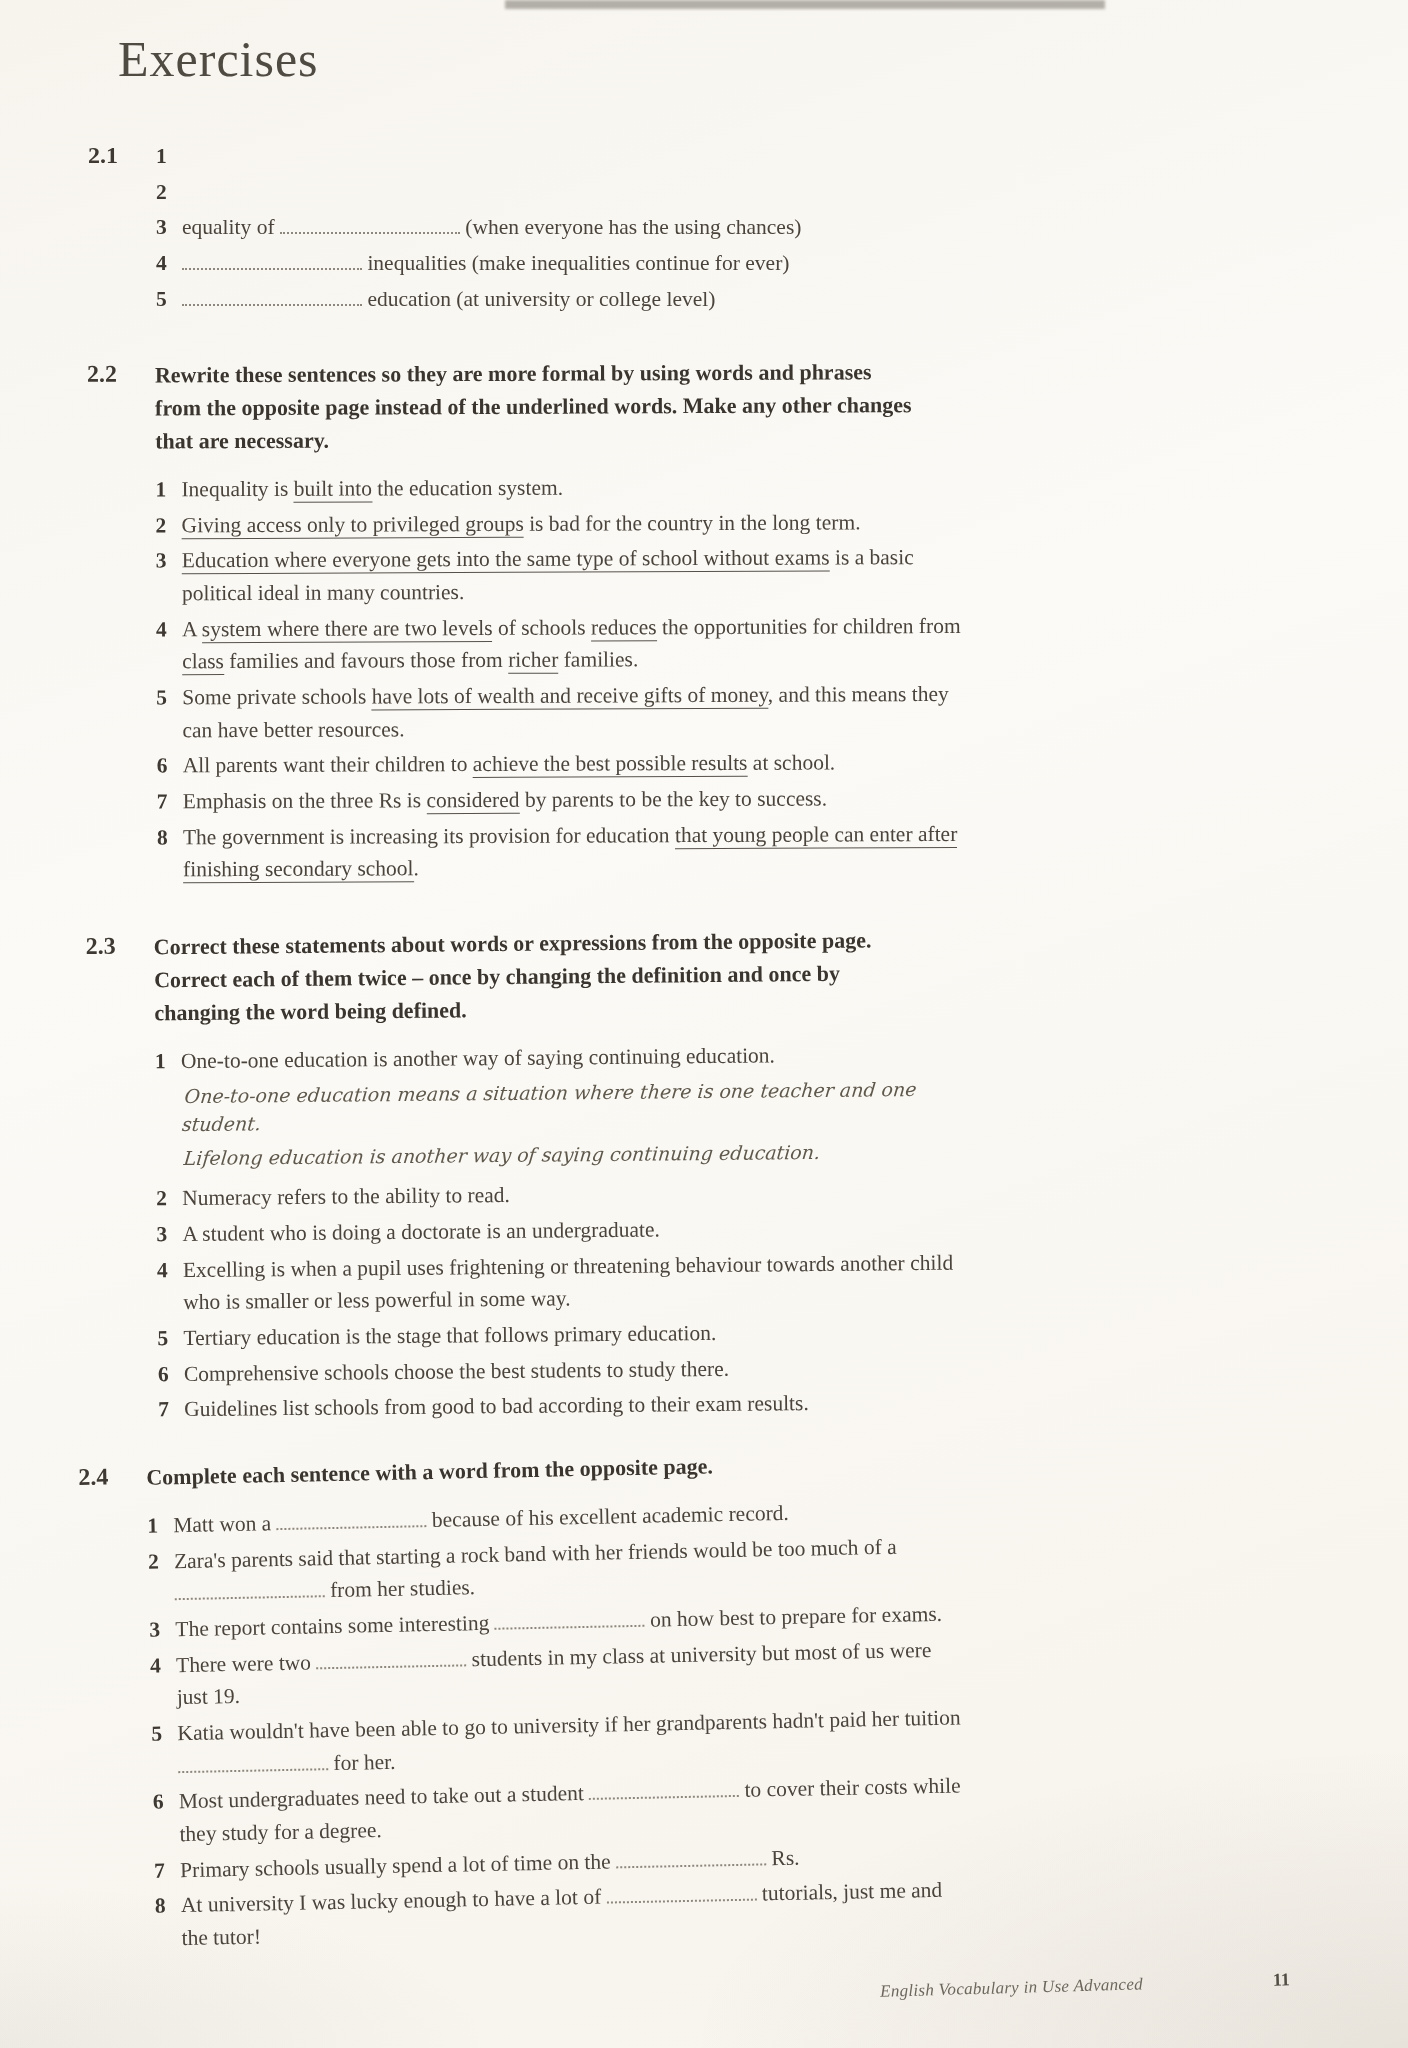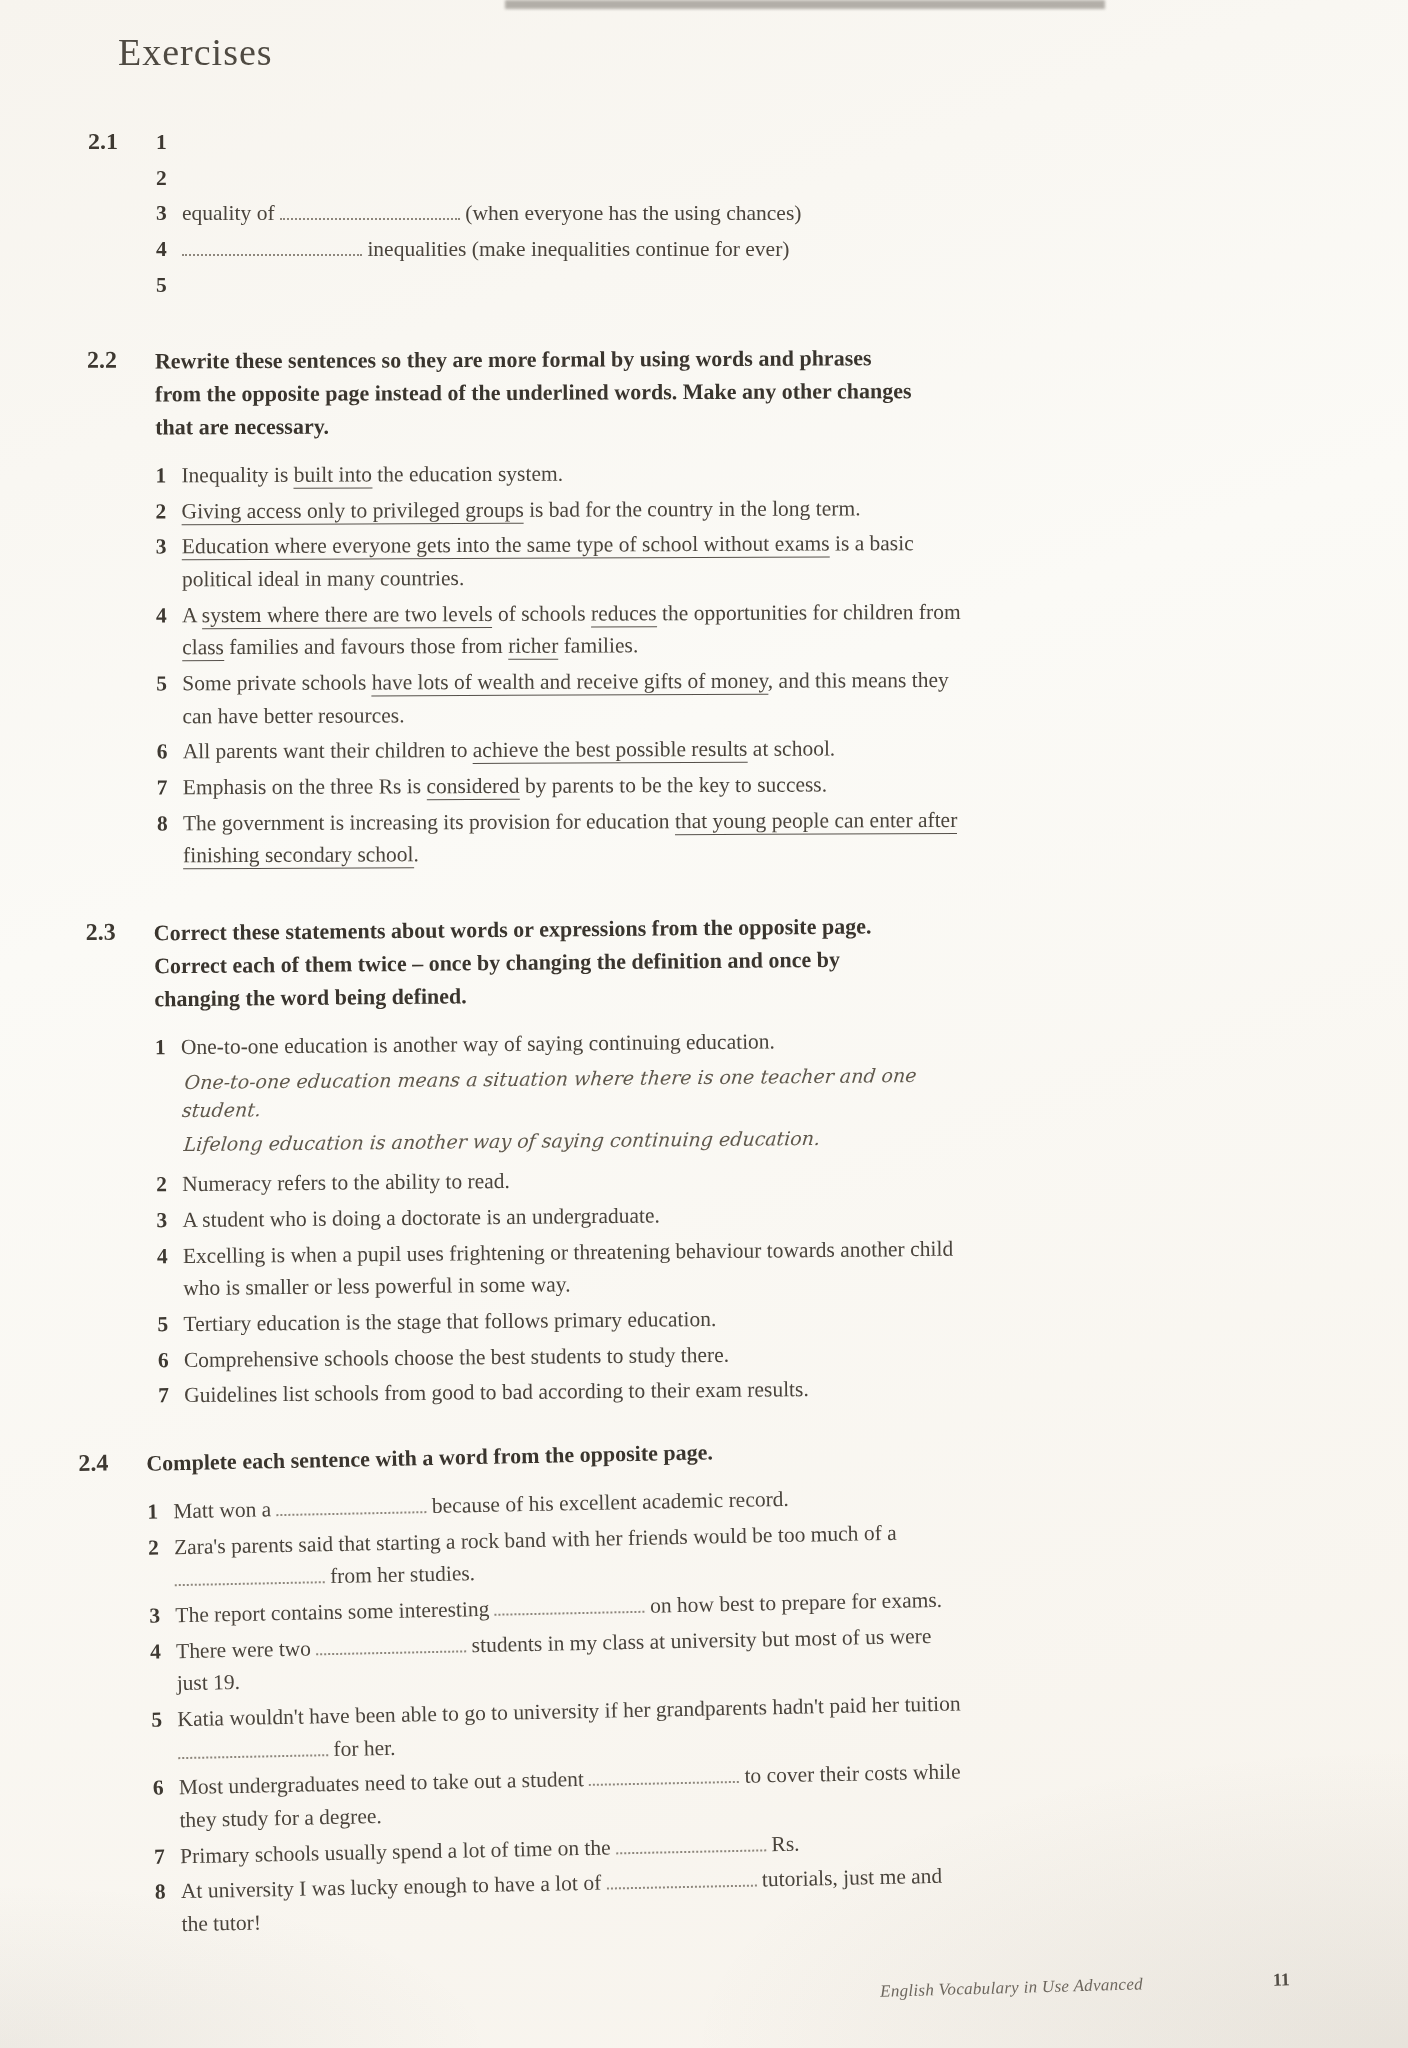--- a/index.html
+++ b/index.html
@@ -13,21 +13,21 @@
     color:#46413a;
     position:relative;
     overflow:hidden;
   }
   .scan-strip{
     position:absolute;top:0;left:505px;width:600px;height:9px;
     background:#7a756e;opacity:.55;filter:blur(1.5px);
   }
   h1.page-title{
     font-weight:400;
-    font-size:38px;
+    font-size:50px;
     letter-spacing:1px;
     color:#4f4a42;
     margin:30px 0 52px 118px;
   }
   .sections{display:block;padding-left:26px;}
   section.exercise{
     display:grid;
     grid-template-columns:54px 1fr;
     column-gap:14px;
     margin:0 80px 38px 62px;
@@ -125,20 +125,21 @@
           <li>
             <span class="item-num">3</span>
             <span class="item-text"><span>equality of </span><span class="blank" style="width: 180px;"></span><span> (when everyone has the using chances)</span></span>
           </li>
           <li>
             <span class="item-num">4</span>
             <span class="item-text"><span class="blank" style="width: 180px;"></span><span> inequalities (make inequalities continue for ever)</span></span>
           </li>
           <li>
             <span class="item-num">5</span>
+            <span class="item-text"><span class="blank" style="width: 180px;"></span><span> education (at university or college level)</span></span>
           </li>
         </ol>
       </div>
     </section>
     <section class="exercise">
       <div class="sec-num">2.2</div>
       <div class="sec-body">
         <p class="instruction">Rewrite these sentences so they are more formal by using words and phrases from the opposite page instead of the underlined words. Make any other changes that are necessary.</p>
         <ol class="items">
           <li>

